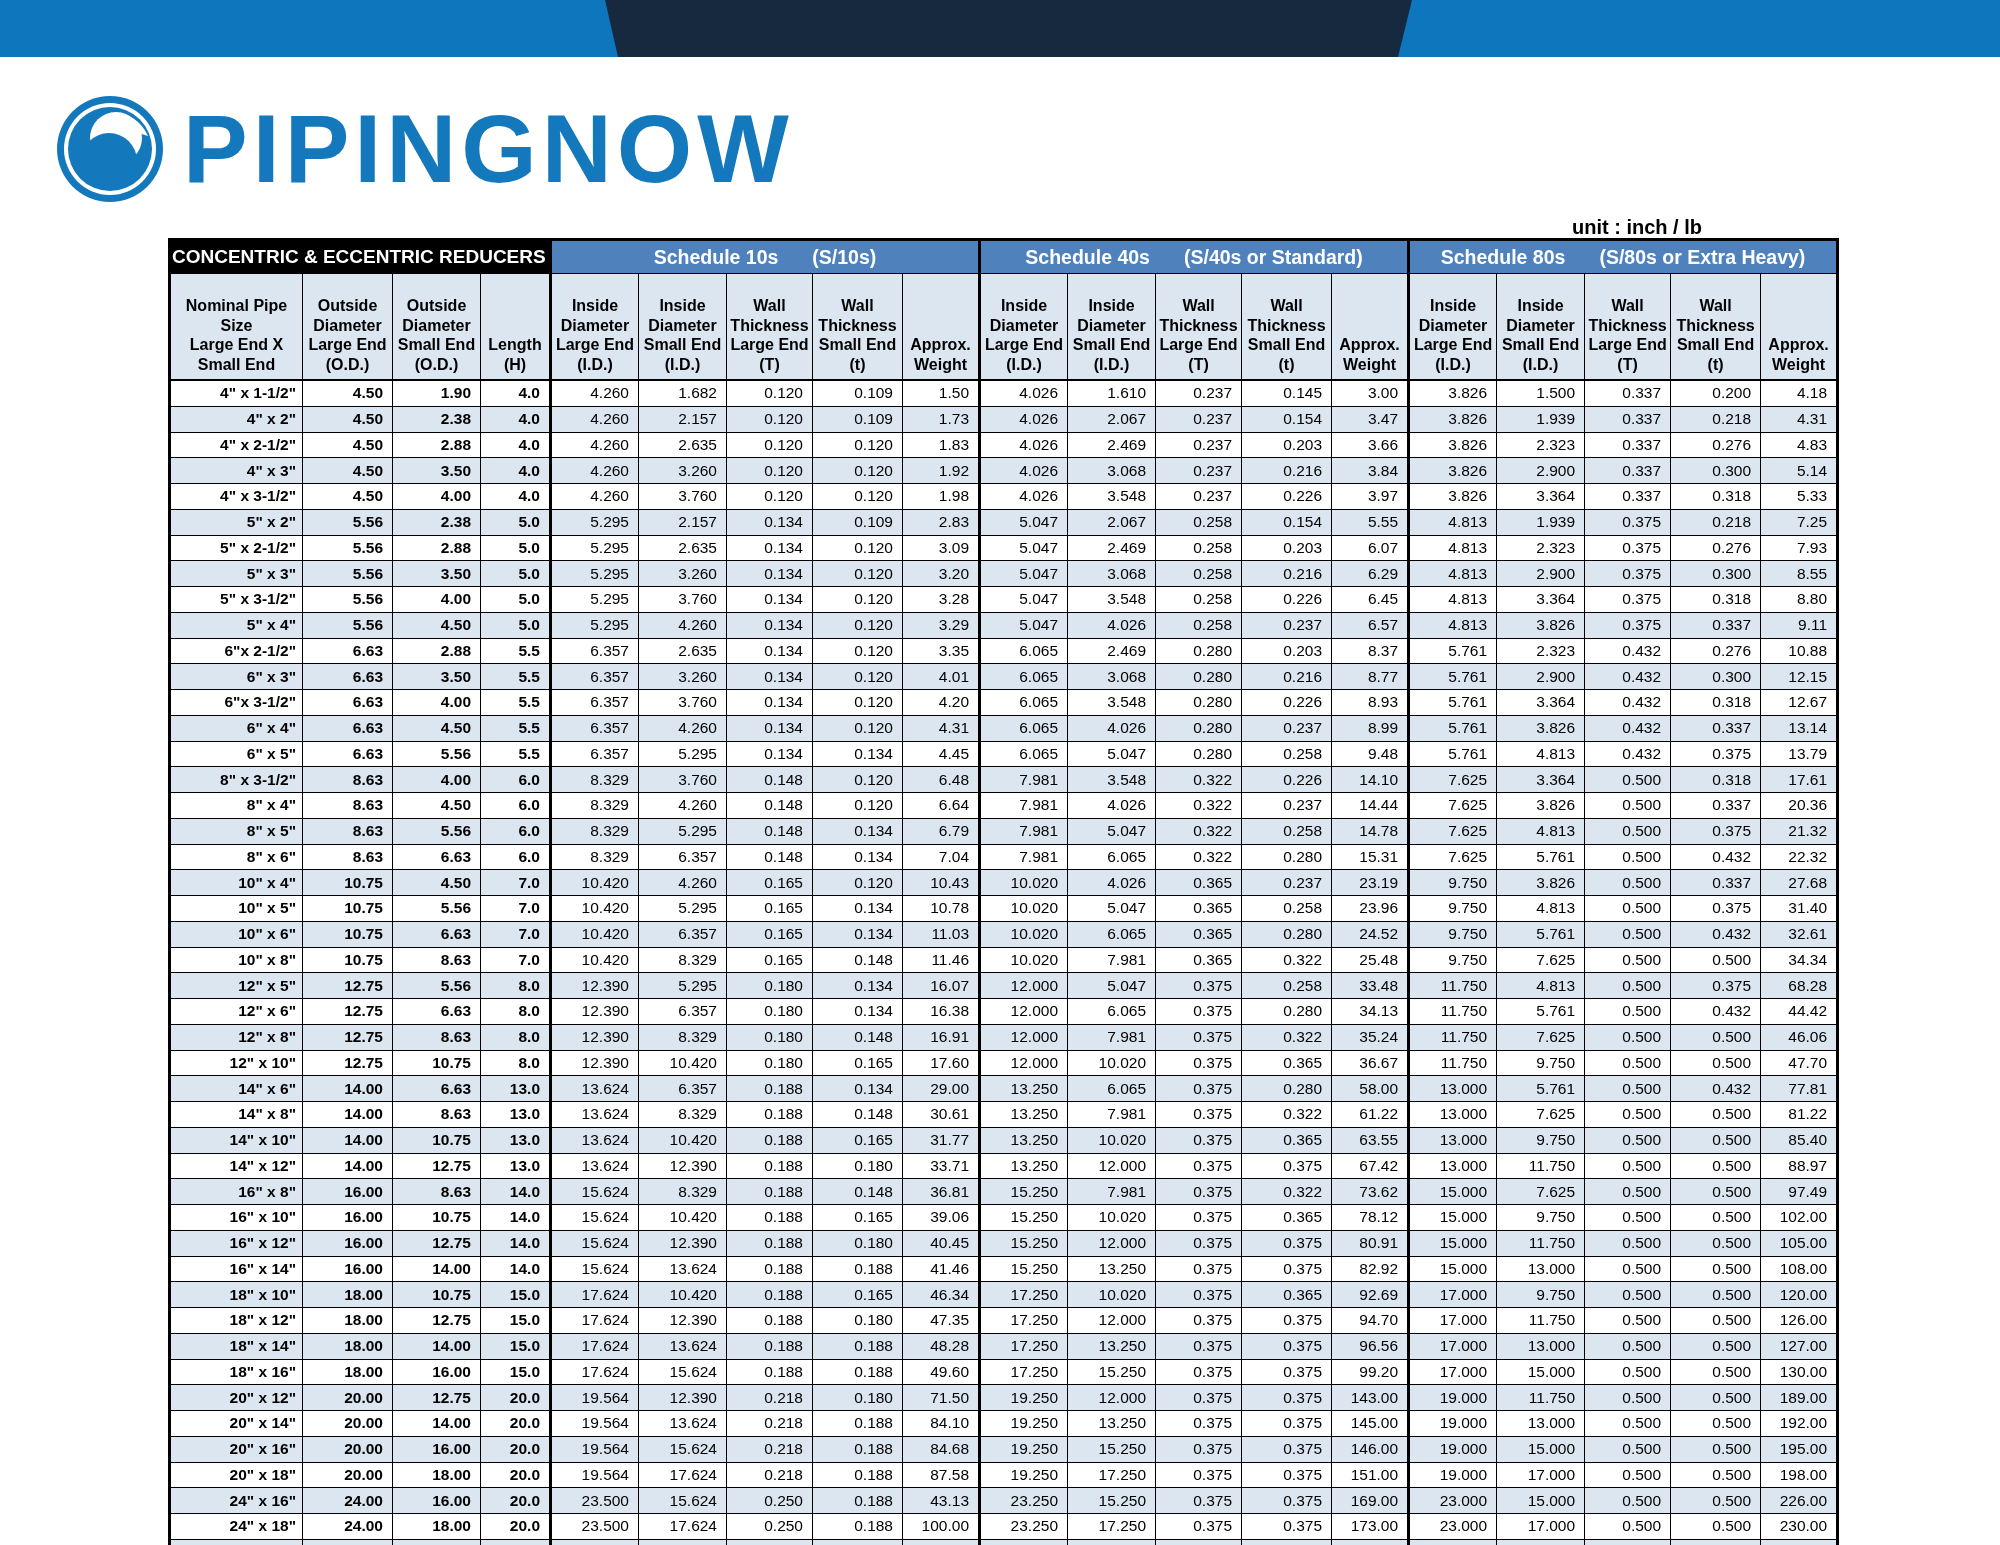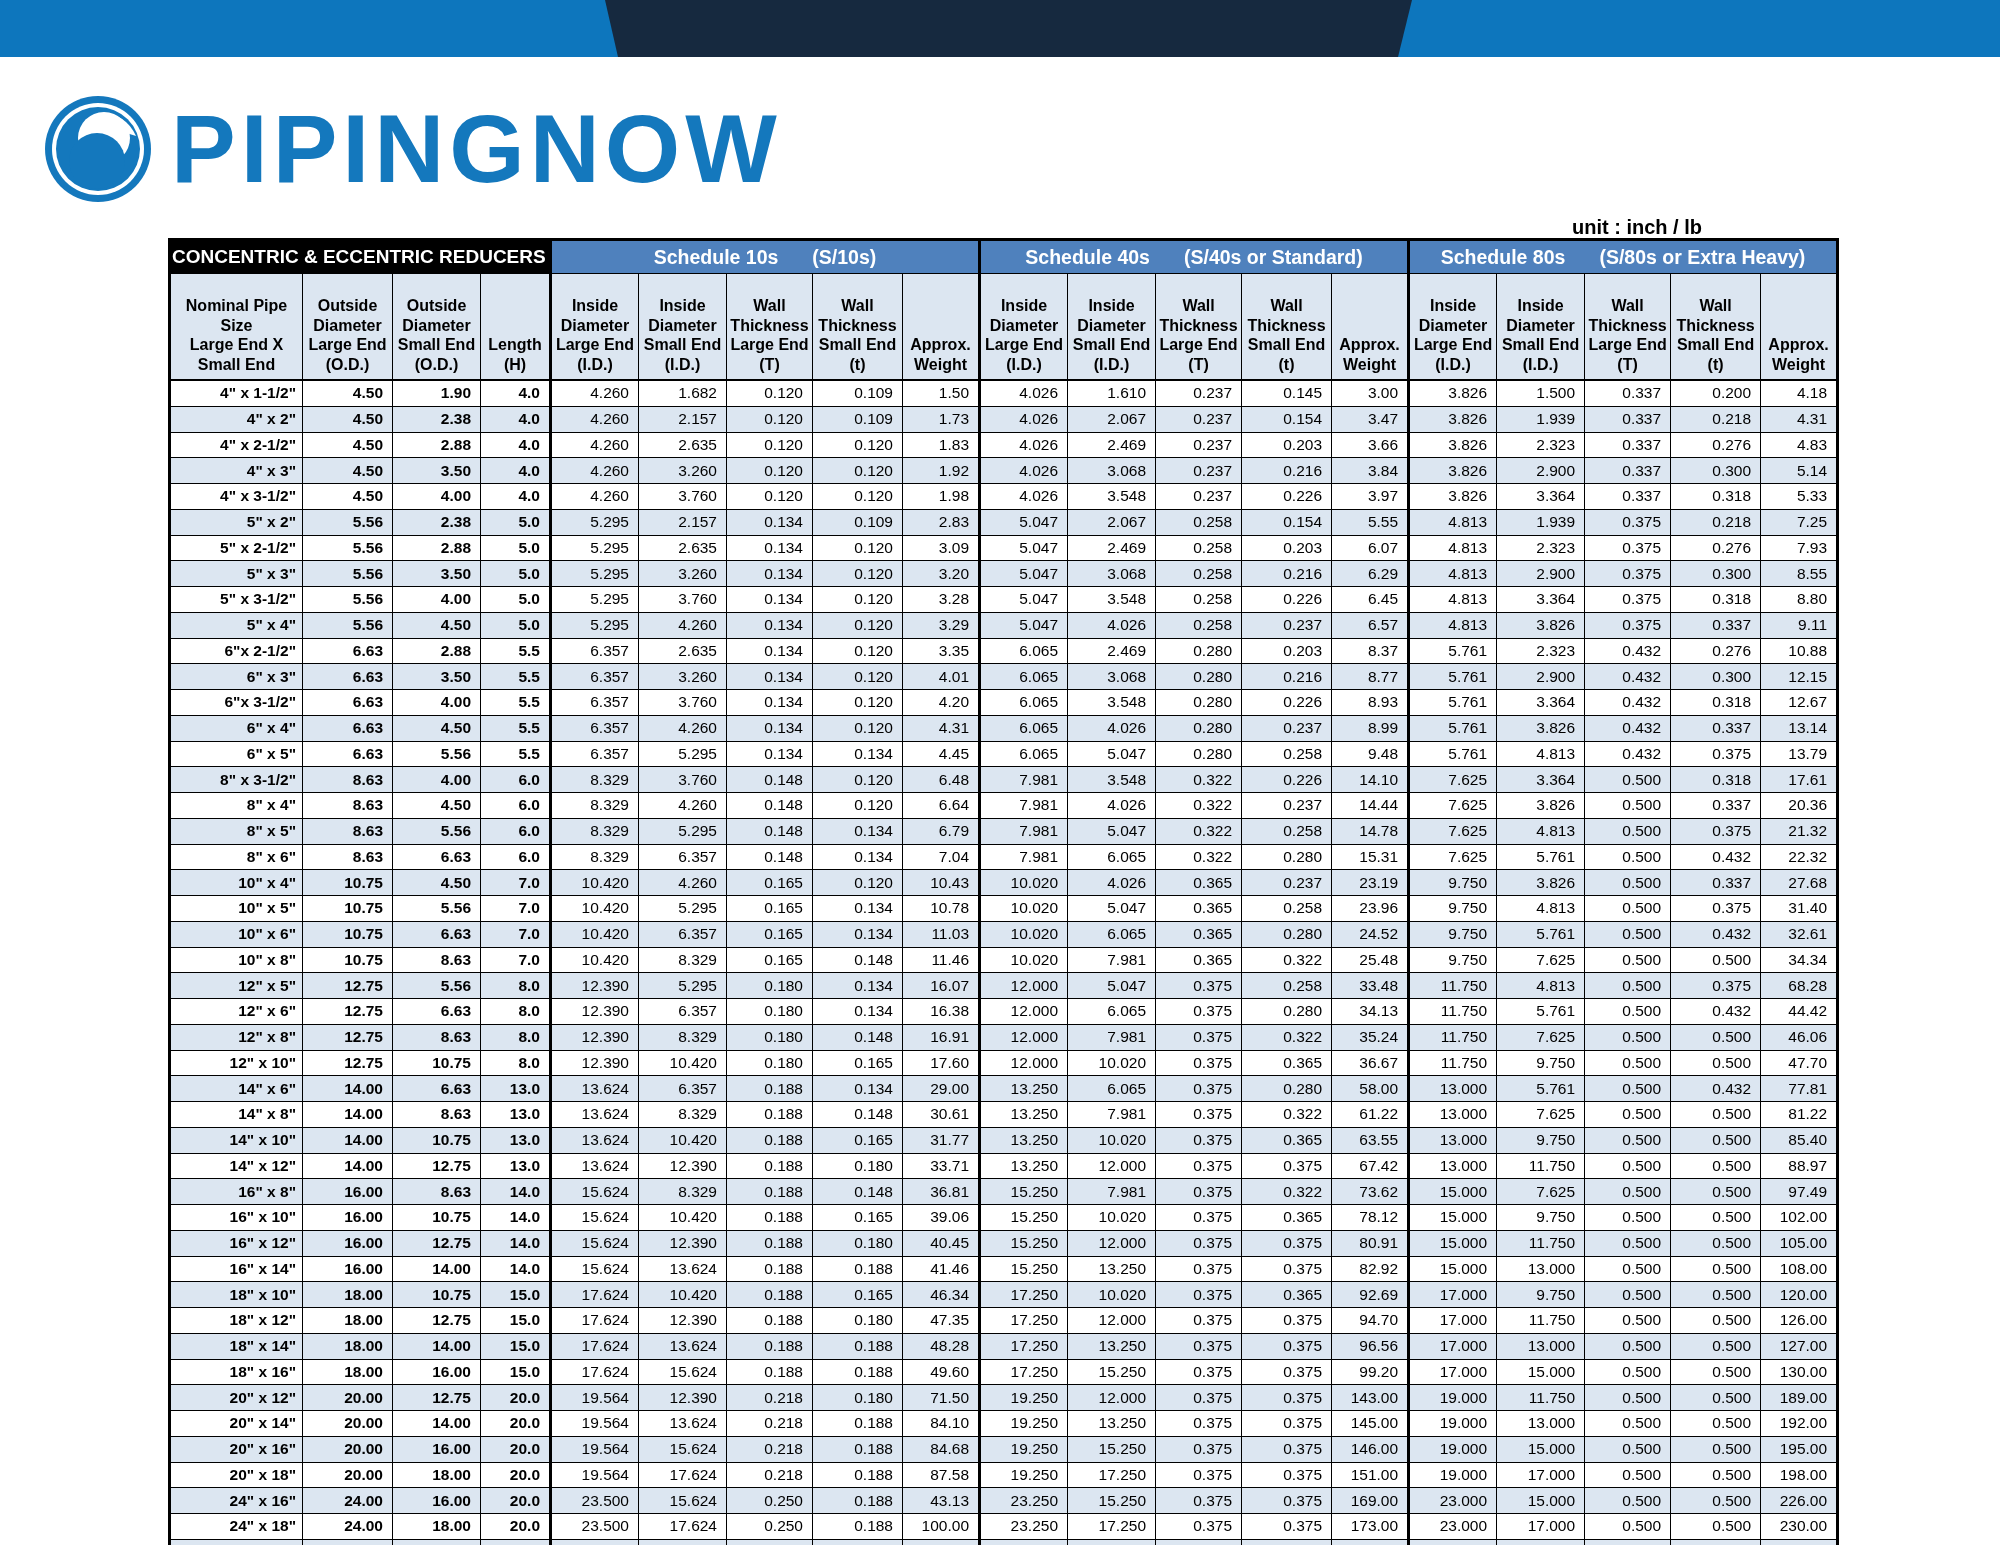--- a/index.html
+++ b/index.html
@@ -4,21 +4,21 @@
 <style>
   html,body{margin:0;padding:0;background:#fff;}
   body{width:2000px;height:1545px;position:relative;font-family:"Liberation Sans",sans-serif;overflow:hidden;}
 
   
   .banner{position:absolute;left:0;top:0;width:2000px;height:57px;background:#0d76bd;}
   .banner-navy{position:absolute;left:0;top:0;width:2000px;height:57px;background:#16293f;
     clip-path:polygon(605px 0,1412px 0,1398px 100%,618px 100%);}
 
   
-  .logo{position:absolute;left:44px;top:95px;width:760px;height:130px;}
+  .logo{position:absolute;left:56px;top:95px;width:760px;height:130px;}
   .logo-mark{position:absolute;left:0;top:0;width:108px;height:108px;}
   .logo-text{position:absolute;left:127px;top:5px;font-size:97px;line-height:97px;font-weight:bold;
     color:#1478bd;letter-spacing:5px;white-space:nowrap;}
 
   .unit-note{position:absolute;left:1480px;top:216px;width:222px;text-align:right;
     font-size:20px;font-weight:bold;color:#000;white-space:pre;}
 
   
   table.spec{position:absolute;left:168px;top:238px;width:1668px;border-collapse:collapse;
     table-layout:fixed;border:3px solid #000;}

